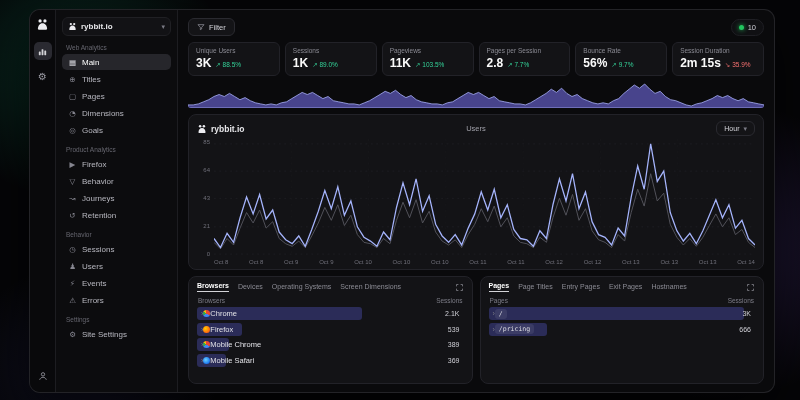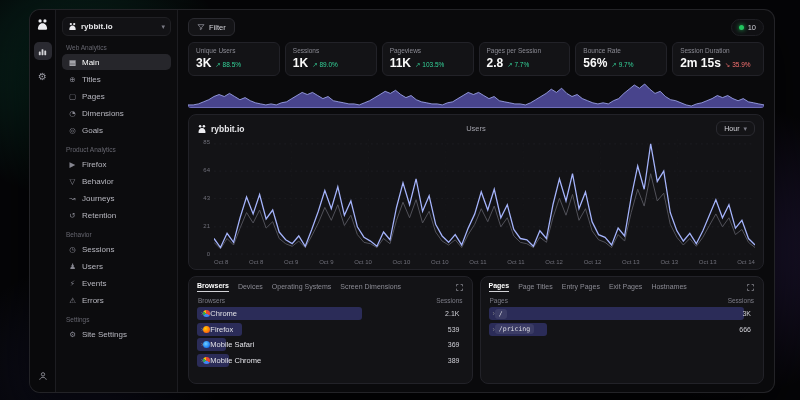--- a/index.html
+++ b/index.html
@@ -384,36 +384,36 @@
         <div class="row">
           <div class="bar" style="width: 17%;"></div>
           <div class="row-left">
               <span class="chev">›</span>
               <span class="fav firefox"></span>
               <span class="row-name">Firefox</span>
             </div>
           <span class="row-val">539</span>
         </div>
         <div class="row">
+          <div class="bar" style="width: 12%;"></div>
+          <div class="row-left">
+              <span class="chev">›</span>
+              <span class="fav chrome"></span>
+              <span class="row-name">Mobile Chrome</span>
+            </div>
+          <span class="row-val">389</span>
+        </div>
+        <div class="row">
           <div class="bar" style="width: 11%;"></div>
           <div class="row-left">
               <span class="chev">›</span>
               <span class="fav safari"></span>
               <span class="row-name">Mobile Safari</span>
             </div>
           <span class="row-val">369</span>
-        </div>
-        <div class="row">
-          <div class="bar" style="width: 12%;"></div>
-          <div class="row-left">
-              <span class="chev">›</span>
-              <span class="fav chrome"></span>
-              <span class="row-name">Mobile Chrome</span>
-            </div>
-          <span class="row-val">389</span>
         </div>
       </section>
 
       <section class="card">
         <div class="tabs">
           <span class="tab active">Pages</span>
           <span class="tab">Page Titles</span>
           <span class="tab">Entry Pages</span>
           <span class="tab">Exit Pages</span>
           <span class="tab">Hostnames</span>

